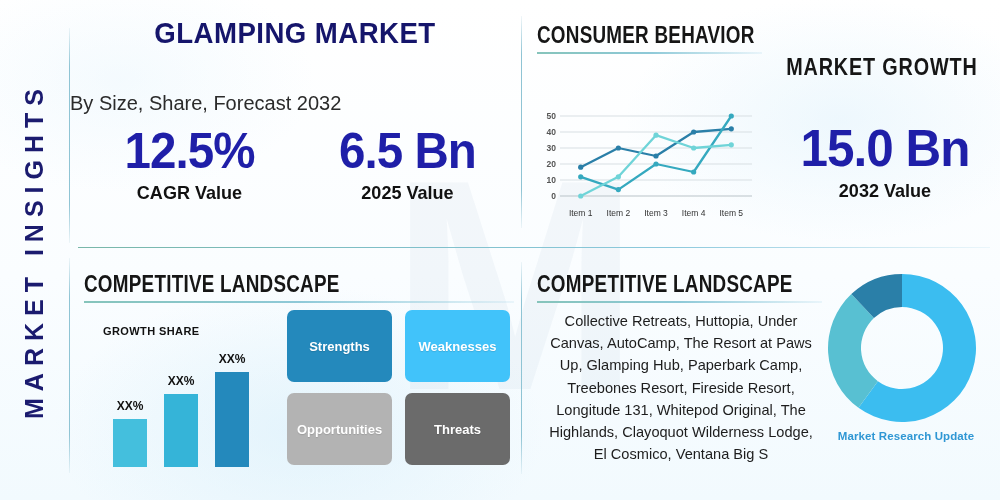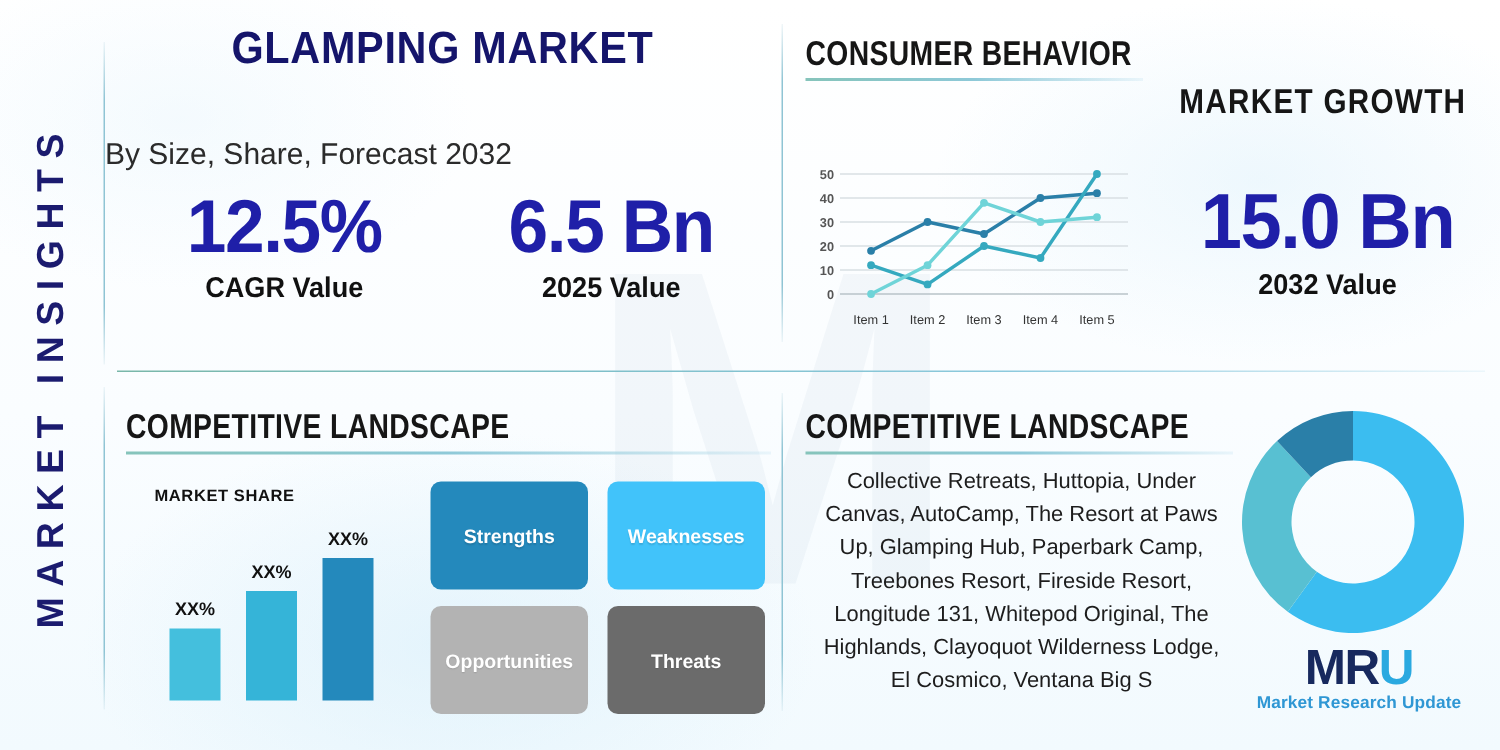--- a/index.html
+++ b/index.html
@@ -129,21 +129,21 @@
     font-family:"Liberation Sans", sans-serif;
   }
   .bar { position:absolute; bottom:8px; }
   .bar-lbl {
     position:absolute; text-align:center; font-size:12px; font-weight:bold; color:#111;
     transform:translateX(-50%);
     font-family:"Liberation Sans", sans-serif;
   }
 
   
-  .swot { position:absolute; left:287px; top:321px; width:225px; height:155px; }
+  .swot { position:absolute; left:287px; top:310px; width:225px; height:155px; }
   .swot-box {
     position:absolute; width:105px; height:72px; border-radius:7px;
     display:flex; align-items:center; justify-content:center;
     color:#ffffff; font-size:13px; font-weight:bold;
     font-family:"Liberation Sans", sans-serif;
     text-shadow:0 1px 1px rgba(0,0,0,0.12);
   }
 
   
   .company-list {
@@ -256,21 +256,21 @@
         <div class="lc-xlabel" style="left: 195.294px;">Item 5</div>
       </div>
   </div>
 
   <div class="quad" style="left:84px; top:271px; width:430px;">
     <div class="sec-head">COMPETITIVE LANDSCAPE</div>
     <div class="sec-rule"></div>
   </div>
 
   <div class="barchart">
-    <div class="bc-title">MARKET SHARE</div>
+    <div class="bc-title">GROWTH SHARE</div>
     <div id="bars">
         <div class="bar" style="left: 18px; width: 34px; height: 47.52px; background: rgb(68, 191, 221);"></div>
         <div class="bar" style="left: 69px; width: 34px; height: 73.44px; background: rgb(53, 180, 216);"></div>
         <div class="bar" style="left: 120px; width: 34px; height: 95.04px; background: rgb(36, 137, 188);"></div>
       </div>
     <div id="bar-labels">
         <div class="bar-lbl" style="left: 35px; top: 74.48px;">XX%</div>
         <div class="bar-lbl" style="left: 86px; top: 48.56px;">XX%</div>
         <div class="bar-lbl" style="left: 137px; top: 26.96px;">XX%</div>
       </div>
@@ -294,17 +294,16 @@
     <svg width="152" height="152" viewBox="0 0 152 152">
       <g id="donut-segments">
           <path d="M 76 2 A 74 74 0 1 1 32.50389133035699 135.8672575837461 L 51.9008046560086 109.16969676937285 A 41 41 0 1 0 76 35 Z" fill="#3bbdf0"></path>
           <path d="M 32.50389133035699 135.8672575837461 A 74 74 0 0 1 25.34351416127702 22.056321570815562 L 47.933568656923754 46.112286275722134 A 41 41 0 0 0 51.9008046560086 109.16969676937285 Z" fill="#58c0d2"></path>
           <path d="M 25.34351416127702 22.056321570815562 A 74 74 0 0 1 75.99999999999999 2 L 75.99999999999999 35 A 41 41 0 0 0 47.933568656923754 46.112286275722134 Z" fill="#2a7fa8"></path>
         </g>
     </svg>
   </div>
 
   <div class="logo">
-    <div class="logo-mark"><span class="logo-mr">MR</span><span class="logo-u">U</span></div>
     <div class="logo-sub">Market Research Update</div>
   </div>
 
 </div>
 
 </body></html>

